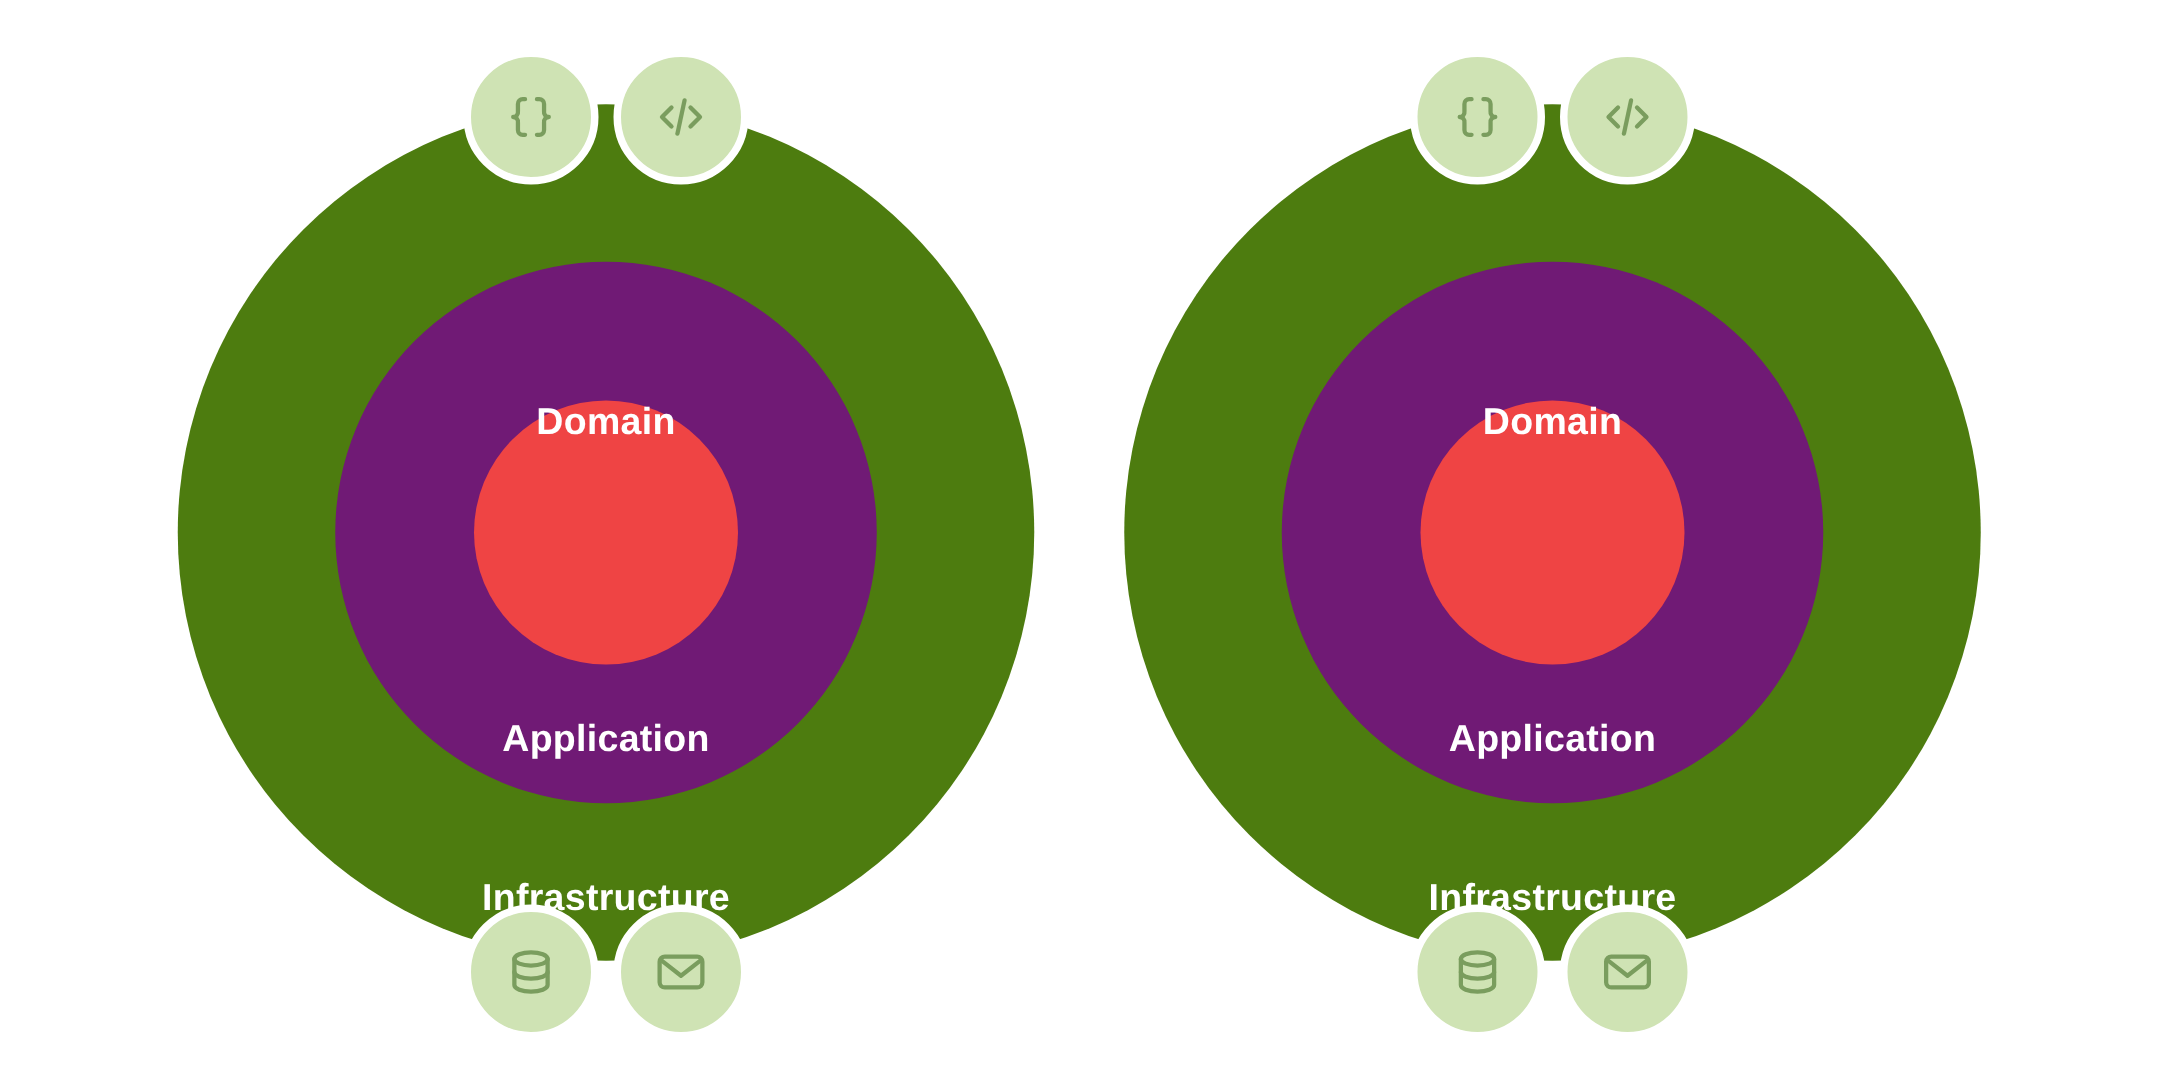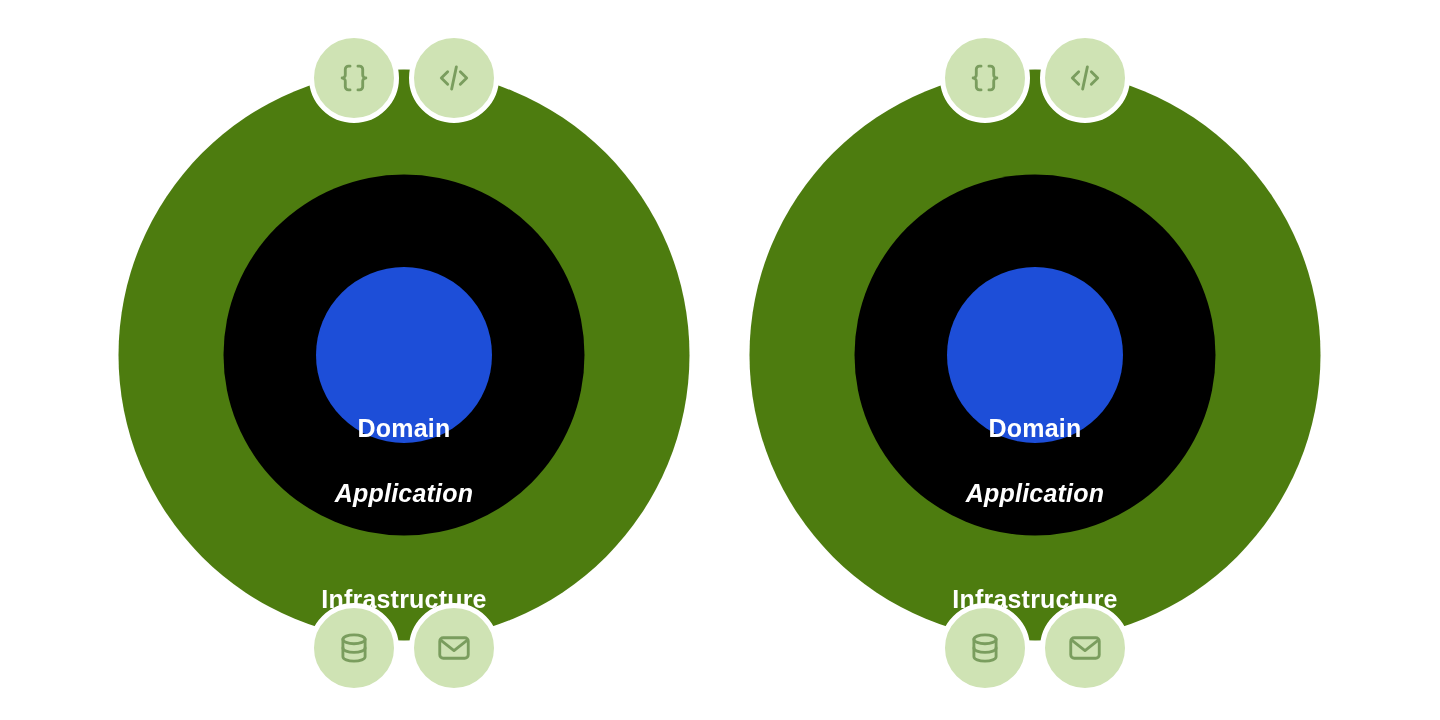--- a/index.html
+++ b/index.html
@@ -39,28 +39,27 @@
     justify-content: center;
   }
   .ring-outer {
     width: 571px;
     height: 571px;
     background: #4d7c0f;
   }
   .ring-middle {
     width: 361px;
     height: 361px;
-    background: #000000;
-    font-style: italic;
+    background: #701a75;
   }
   .ring-inner {
     width: 176px;
     height: 176px;
-    background: #1d4ed8;
-    align-items: flex-end;
+    background: #ef4444;
+    align-items: flex-start;
   }
 
   .ring-label {
     color: #ffffff;
     font-weight: bold;
     letter-spacing: 0.2px;
     user-select: none;
     white-space: nowrap;
   }
   .label-infrastructure {

